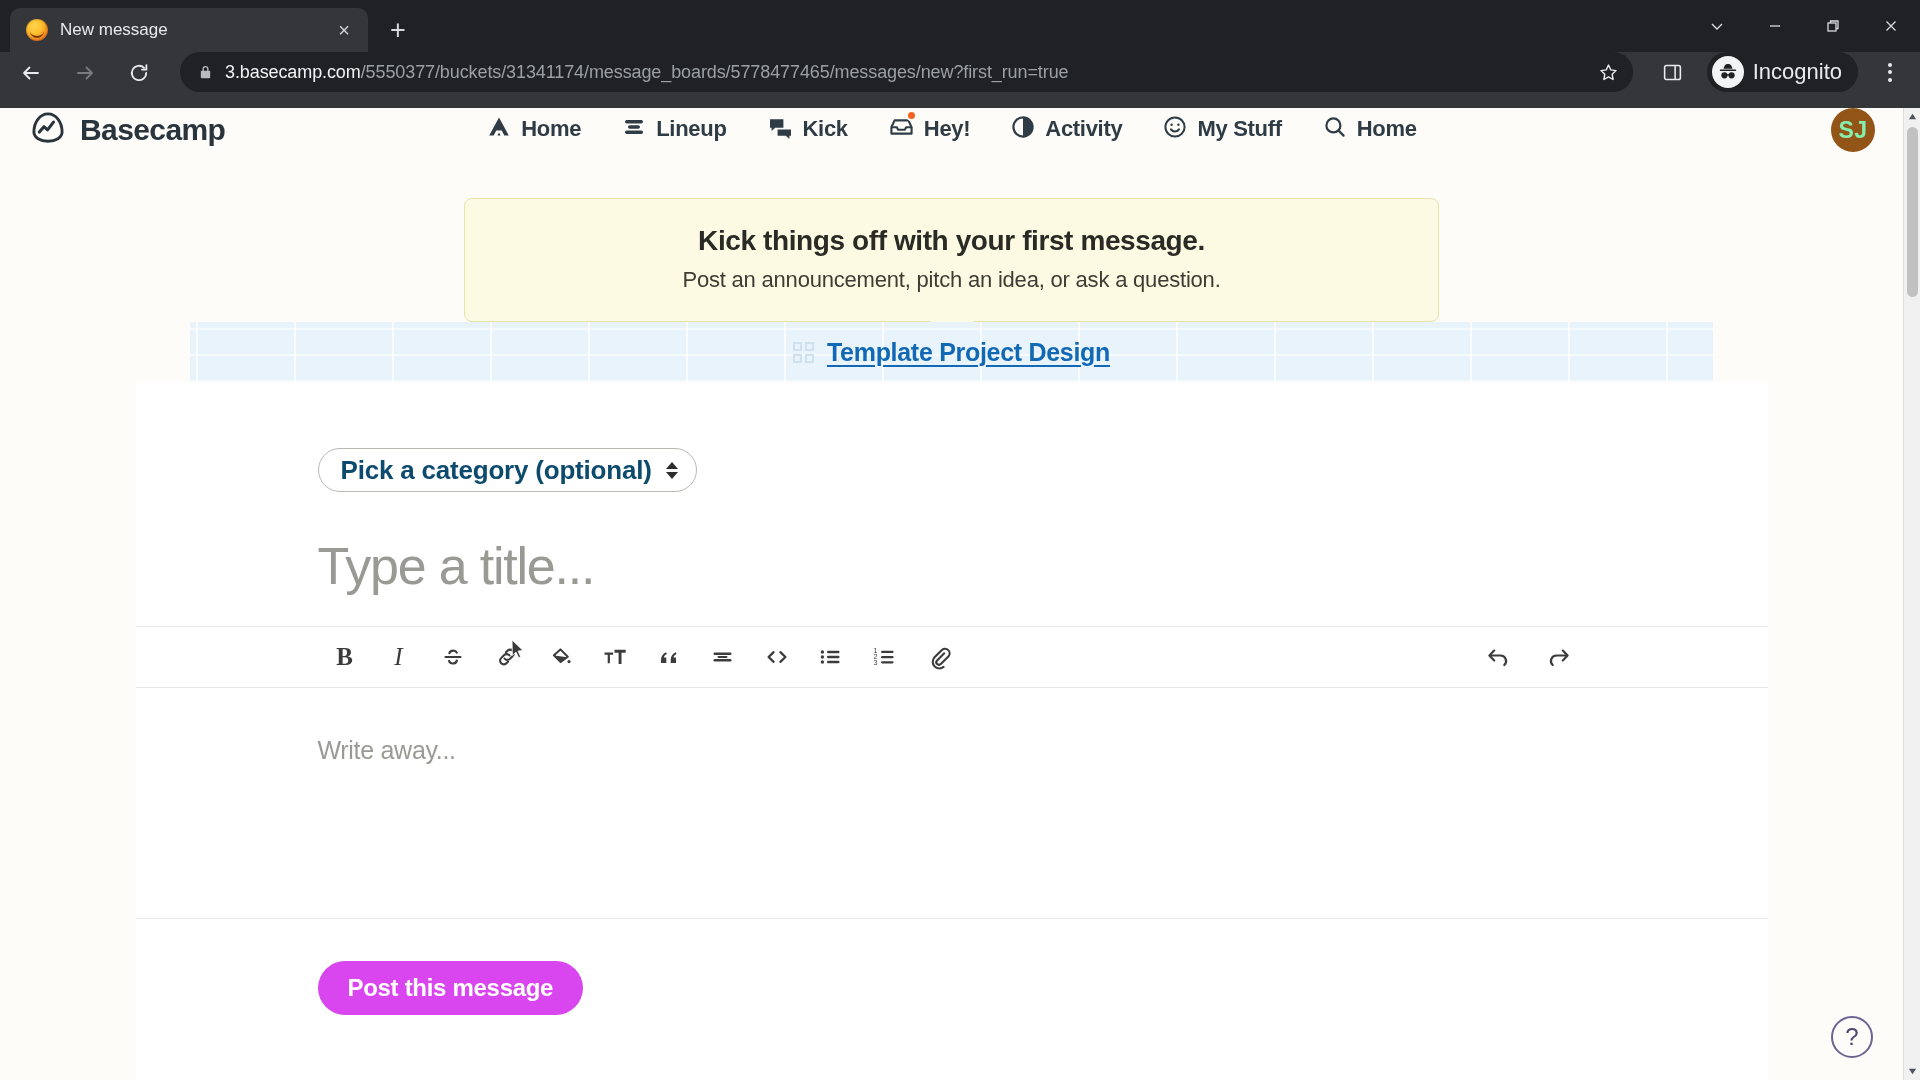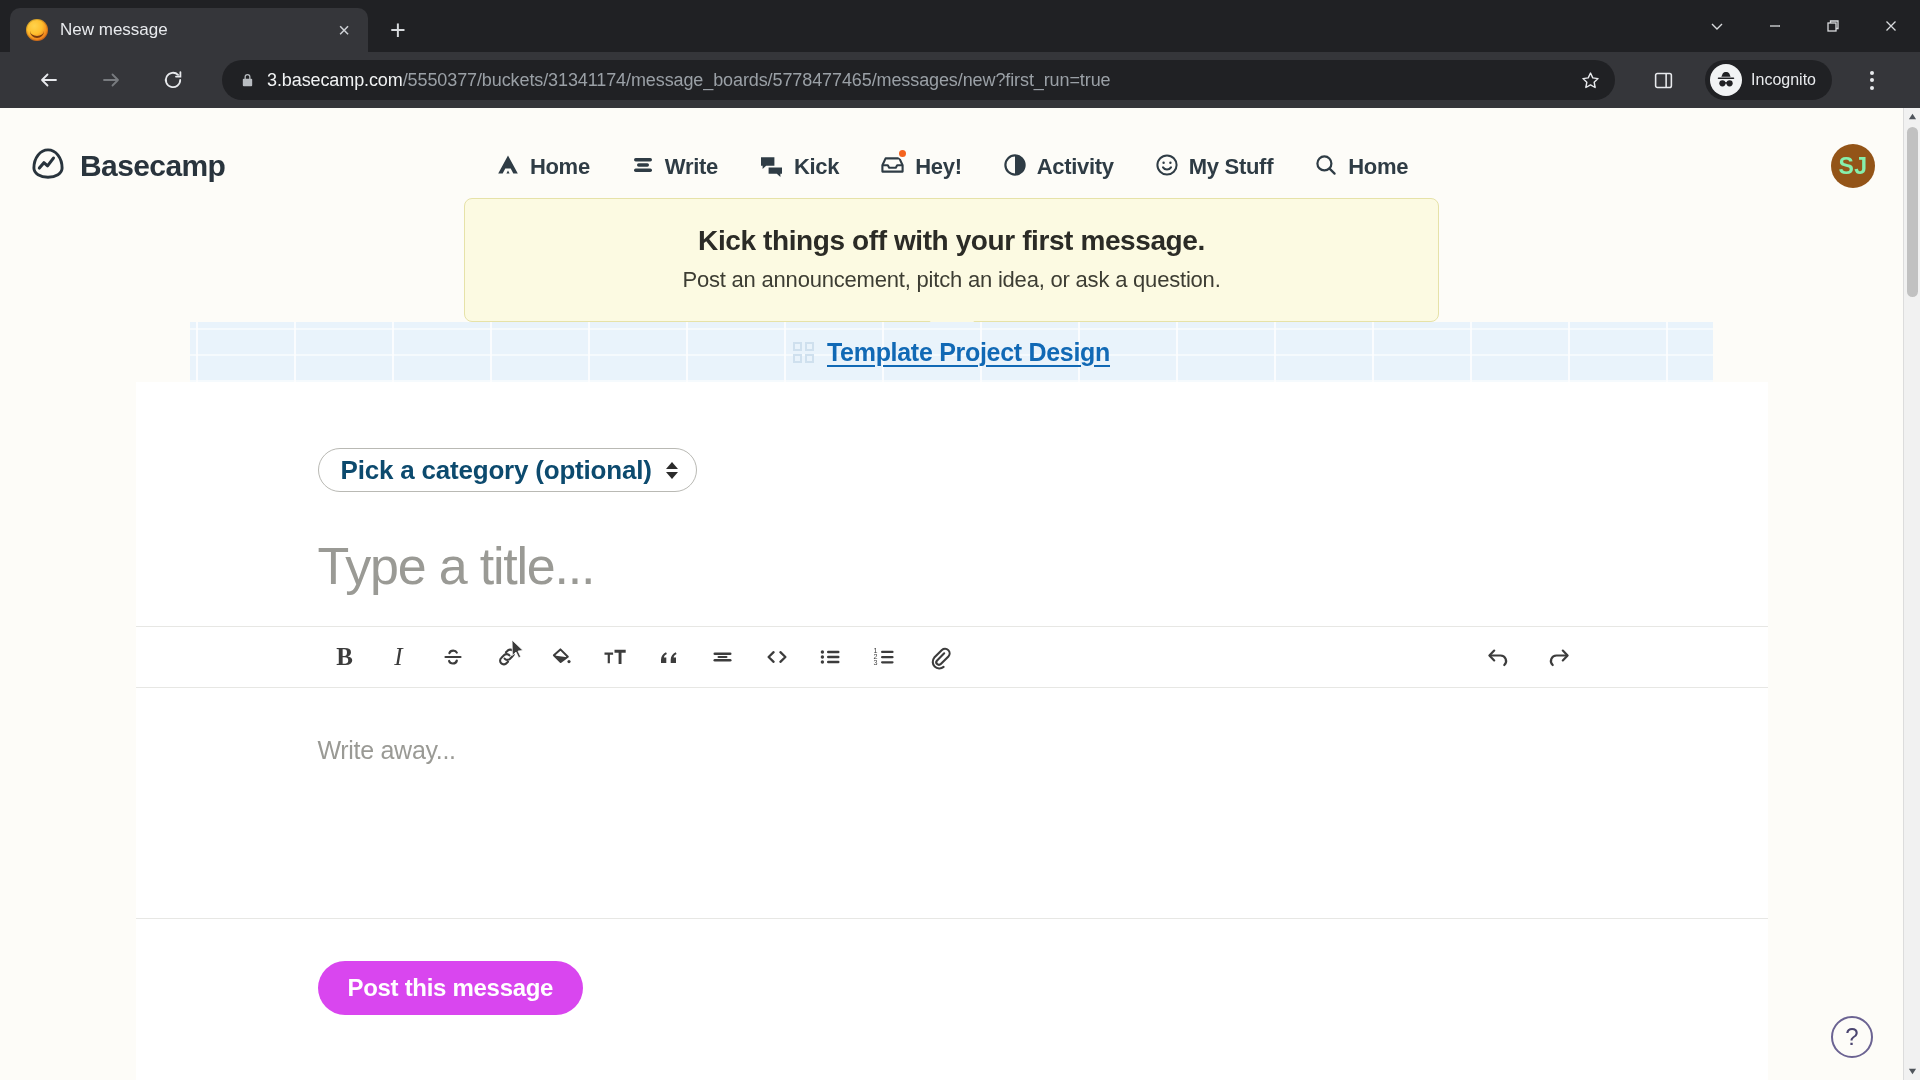--- a/index.html
+++ b/index.html
@@ -61,22 +61,22 @@
     display: flex; align-items: center;
   }
   .winbtn {
     width: 58px; height: 52px;
     display: flex; align-items: center; justify-content: center;
     color: #d9dbde;
   }
 
   .toolbar {
     height: 56px; background: #35363a;
-    display: flex; align-items: center;
-    padding: 0 28px; gap: 20px;
+    display: flex; align-items: flex-start;
+    padding: 0 10px; gap: 12px;
     flex: 0 0 56px;
   }
   .navbtn {
     width: 42px; height: 42px; border-radius: 50%;
     display: flex; align-items: center; justify-content: center;
     color: #e8eaed;
   }
   .navbtn.disabled { color: #787b7f; }
   .omnibox {
     flex: 1; height: 40px; margin: 0 8px;
@@ -99,21 +99,21 @@
   }
   .incognito-chip {
     height: 40px; background: #202124; border-radius: 20px;
     display: flex; align-items: center; gap: 9px;
     padding: 0 16px 0 5px; margin-left: 2px;
   }
   .incognito-ava {
     width: 32px; height: 32px; border-radius: 50%;
     background: #f1f3f4; display: flex; align-items: center; justify-content: center;
   }
-  .incognito-chip span { color: #e8eaed; font-size: 16px; white-space: nowrap; }
+  .incognito-chip span { color: #e8eaed; font-size: 22px; white-space: nowrap; }
   .kebab {
     width: 40px; height: 40px; display: flex; flex-direction: column;
     align-items: center; justify-content: center; gap: 3.5px; flex: 0 0 40px;
   }
   .kebab i { width: 4px; height: 4px; border-radius: 50%; background: #e8eaed; display: block; }
 
   
   .viewport {
     flex: 1; position: relative; overflow: hidden;
     background: #fdfcf8;
@@ -130,21 +130,21 @@
   }
   .sb-arrow { height: 17px; display: flex; align-items: center; justify-content: center; color: #50555c; }
   .sb-arrow.bottom { position: absolute; bottom: 0; }
   .sb-thumb {
     width: 11px; background: #c1c1c1; border-radius: 6px;
     margin-top: 2px; height: 170px;
   }
 
   
   .bc-nav {
-    height: 80px; display: flex; align-items: flex-end;
+    height: 80px; display: flex; align-items: flex-start;
     padding: 0 28px; position: relative;
   }
   .bc-logo { display: flex; align-items: center; gap: 12px; }
   .bc-logo-text { font-size: 30px; font-weight: 700; color: #29343d; letter-spacing: -.6px; }
   .bc-menu {
     position: absolute; left: 0; right: 0;
     display: flex; align-items: center; justify-content: center;
     gap: 36px; pointer-events: none;
   }
   .bc-item {
@@ -415,21 +415,21 @@
           </div>
 
           <div class="bc-item">
             <span>
               <svg width="26" height="26" viewBox="0 0 26 26" fill="#2f3c45">
                   <rect x="4" y="6" width="18" height="3.4" rx="1.7"></rect>
                   <rect x="4" y="16.6" width="18" height="3.4" rx="1.7"></rect>
                   <rect x="7" y="11.3" width="12" height="3.4" rx="1.7"></rect>
                 </svg>
             </span>
-            <span class="bc-item-label">Write</span>
+            <span class="bc-item-label">Lineup</span>
           </div>
 
           <div class="bc-item">
             <span>
               <svg width="27" height="26" viewBox="0 0 27 26" fill="#2f3c45">
                   <path d="M3 5.2h13.4v8.6H8.2L4.6 17V13.8H3z"></path>
                   <path d="M10.6 15.4h13.4v6.4h-1.6v3.2l-3.6-3.2h-8.2z"></path>
                 </svg>
             </span>
             <span class="bc-item-label">Kick</span>

